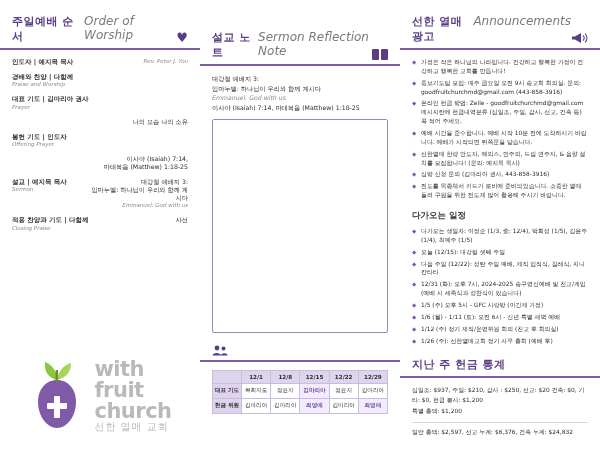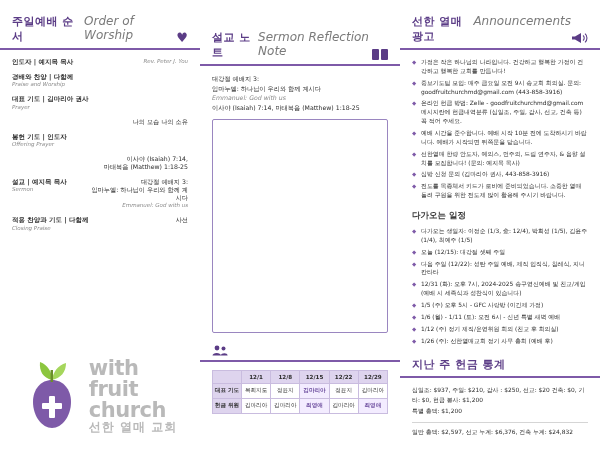--- a/index.html
+++ b/index.html
@@ -48,21 +48,21 @@
     position:absolute;left:0;right:0;bottom:6px;height:126px;
     display:flex;align-items:center;justify-content:center;gap:8px;
   }
   .logo-mark{width:58px;height:74px;position:relative;}
   .logo-text{line-height:1;}
   .logo-text .lt{
     font-size:21px;font-weight:bold;color:#b9b9b9;letter-spacing:-0.5px;
     display:block;
   }
   .logo-text .lko{
-    font-size:12px;color:#b9b9b9;display:block;margin-top:0;letter-spacing:1px;font-weight:bold;
+    font-size:10px;color:#b9b9b9;display:block;margin-top:0;letter-spacing:1px;
   }
 
   
   .note-body{padding:0 12px;}
   .note-line{font-size:6.2px;line-height:1.55;color:#2b2b2b;}
   .note-line.it{font-style:italic;color:#8a8a8a;}
   .note-box{
     margin:7px 12px 0 12px;
     height:212px;
     border:1px solid #9a86c0;

